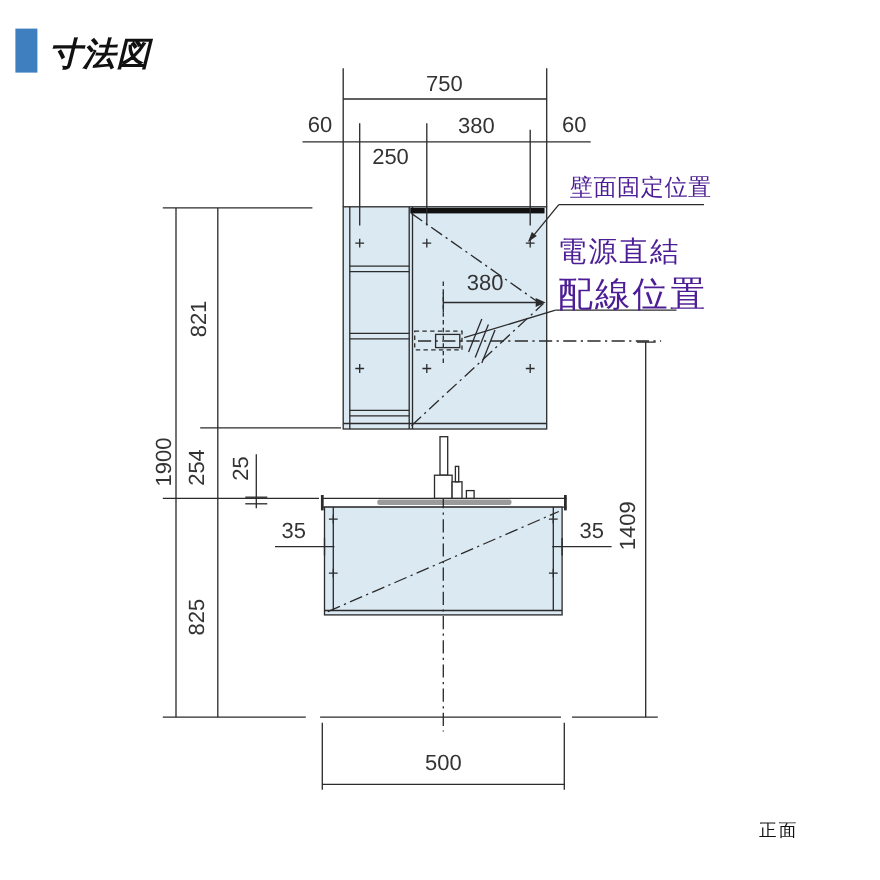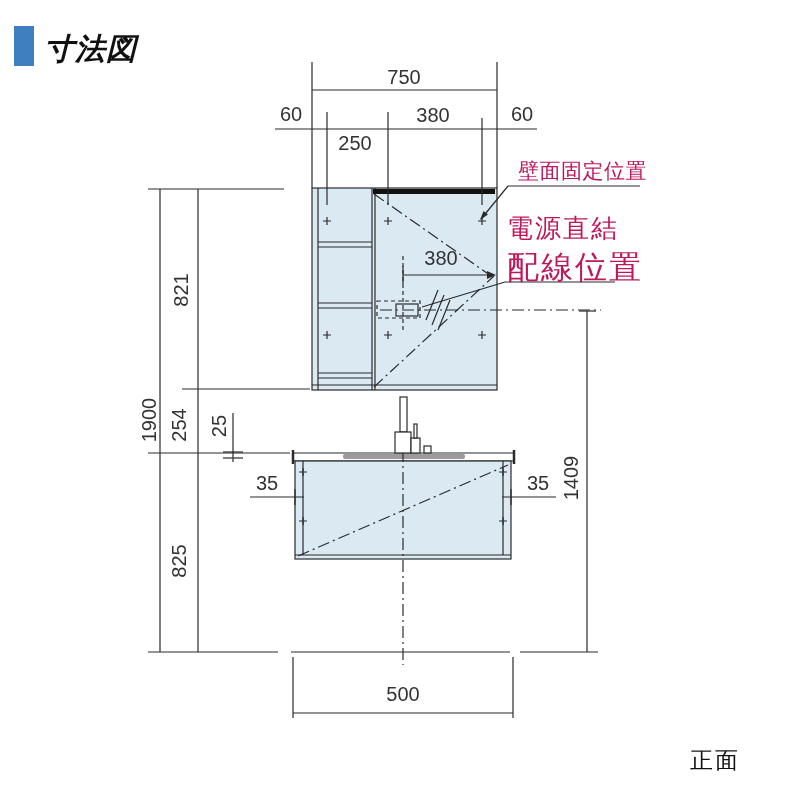--- a/index.html
+++ b/index.html
@@ -16,27 +16,27 @@
     position:absolute;left:44px;top:29px;font-size:30px;font-weight:bold;color:#111;
     letter-spacing:1px;
     font-style:italic;
   }
   .dim-label{
     position:absolute;font-size:20px;color:#333;white-space:nowrap;
     transform:translate(-50%,-50%);line-height:1;
   }
   .dim-label.rot{transform:translate(-50%,-50%) rotate(-90deg);}
   .jp-label{
-    position:absolute;color:#be185d;white-space:nowrap;line-height:1;
+    position:absolute;color:#4c1d95;white-space:nowrap;line-height:1;
   }
   .wall-fix{left:518px;top:160px;font-size:21px;letter-spacing:0.5px;}
   .power-1{left:507px;top:215px;font-size:26px;letter-spacing:2px;text-align:center;}
   .power-2{left:507px;top:251px;font-size:32px;letter-spacing:2px;}
   .view-label{
-    position:absolute;left:690px;top:745px;font-size:23px;color:#111;letter-spacing:2px;
+    position:absolute;left:690px;top:745px;font-size:16px;color:#111;letter-spacing:2px;
   }
 </style>
 </head>
 <body>
 
 <div class="stage">
 
   <svg width="800" height="800" viewBox="0 0 800 800">
     <g stroke="#2b2b2b" stroke-width="1.2" fill="none">
 

